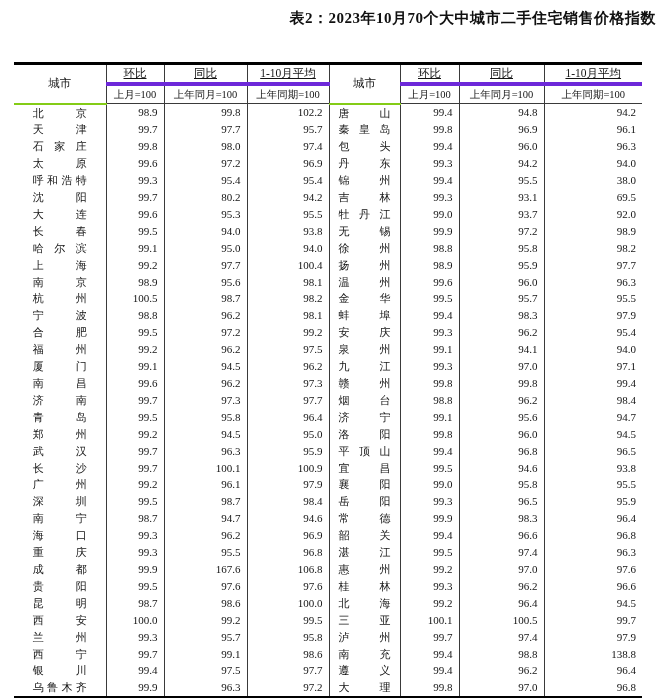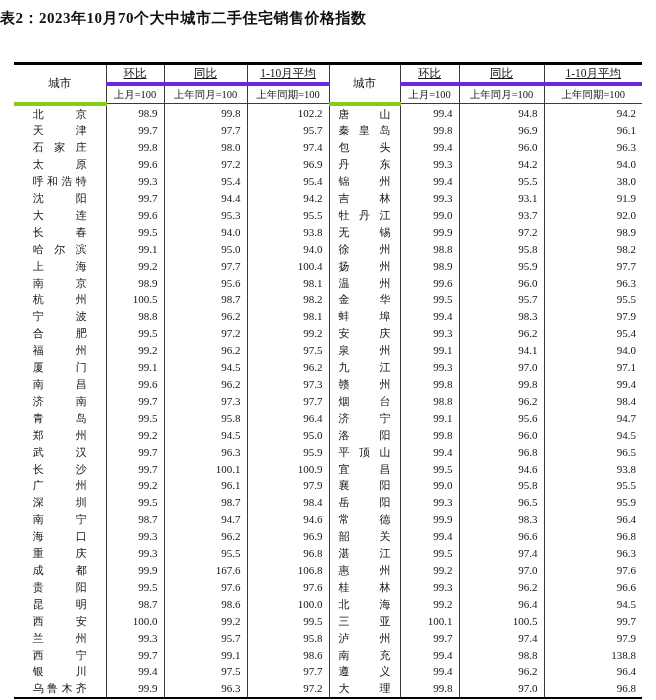--- a/index.html
+++ b/index.html
@@ -7,21 +7,21 @@
     width: 656px; height: 700px;
     background: #ffffff;
     overflow: hidden;
     font-family: "Liberation Serif", "DejaVu Serif", serif;
     color: #141414;
   }
   .page { width: 656px; height: 700px; position: relative; }
 
   .title {
     padding-top: 8px;
-    text-align: left;
+    text-align: right;
     font-size: 15px;
     line-height: 20px;
     font-weight: bold;
     color: #101010;
     letter-spacing: 0.5px;
   }
 
   table.idx {
     border-collapse: collapse;
     table-layout: fixed;
@@ -51,21 +51,21 @@
   th:last-child,  td:last-child  { border-right: none; }
 
   thead th {
     text-align: center;
     vertical-align: middle;
     font-size: 11.5px;
   }
   thead tr.h-top th { height: 17px; line-height: 17px; }
   thead tr.h-sub th { height: 17px; line-height: 17px; font-size: 10.5px; }
   thead tr.h-top th.measure { border-bottom: 4px solid #6d28d9; text-decoration: underline; }
-  thead th.city-h { border-bottom: 4px solid #84cc16; }
+  thead th.city-h { border-bottom: 2px solid #84cc16; }
   thead tr.h-sub th { border-bottom: 1px solid #3a3a3a; }
 
   tbody td {
     height: 16.9px;
     line-height: 16.9px;
     font-size: 11px;
   }
   tbody td.val {
     text-align: right;
     padding-right: 6px;
@@ -223,31 +223,31 @@
           <td class="val">38.0</td>
         </tr>
         <tr>
           <td class="city-td-l">
             <div class="city">
               <span>沈</span>
               <span>阳</span>
             </div>
           </td>
           <td class="val">99.7</td>
-          <td class="val">94.4</td>
+          <td class="val">80.2</td>
           <td class="val">94.2</td>
           <td class="city-td-r">
             <div class="city">
               <span>吉</span>
               <span>林</span>
             </div>
           </td>
           <td class="val">99.3</td>
           <td class="val">93.1</td>
-          <td class="val">91.9</td>
+          <td class="val">69.5</td>
         </tr>
         <tr>
           <td class="city-td-l">
             <div class="city">
               <span>大</span>
               <span>连</span>
             </div>
           </td>
           <td class="val">99.6</td>
           <td class="val">95.3</td>

